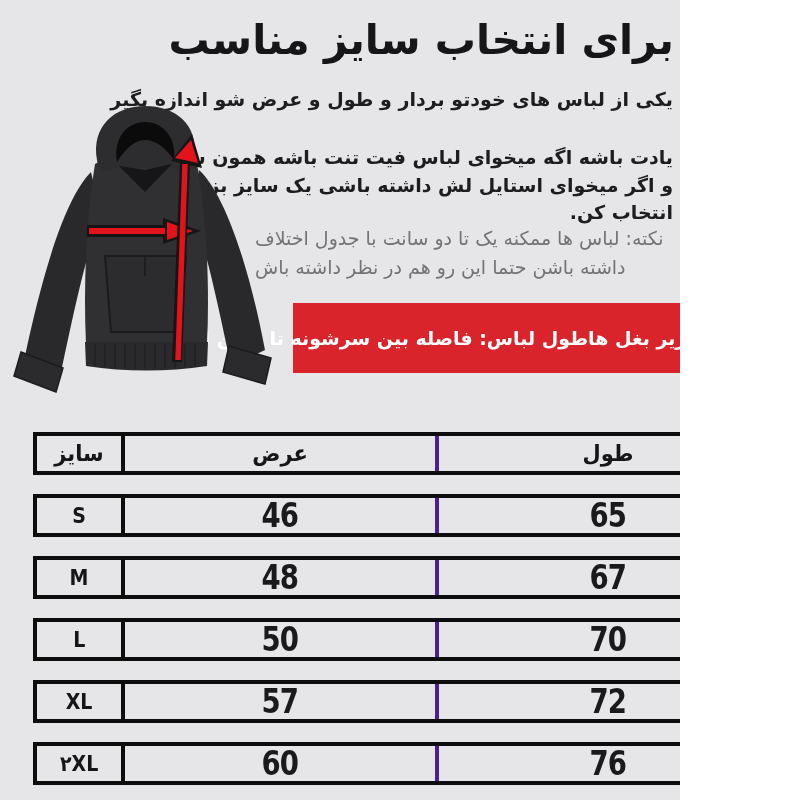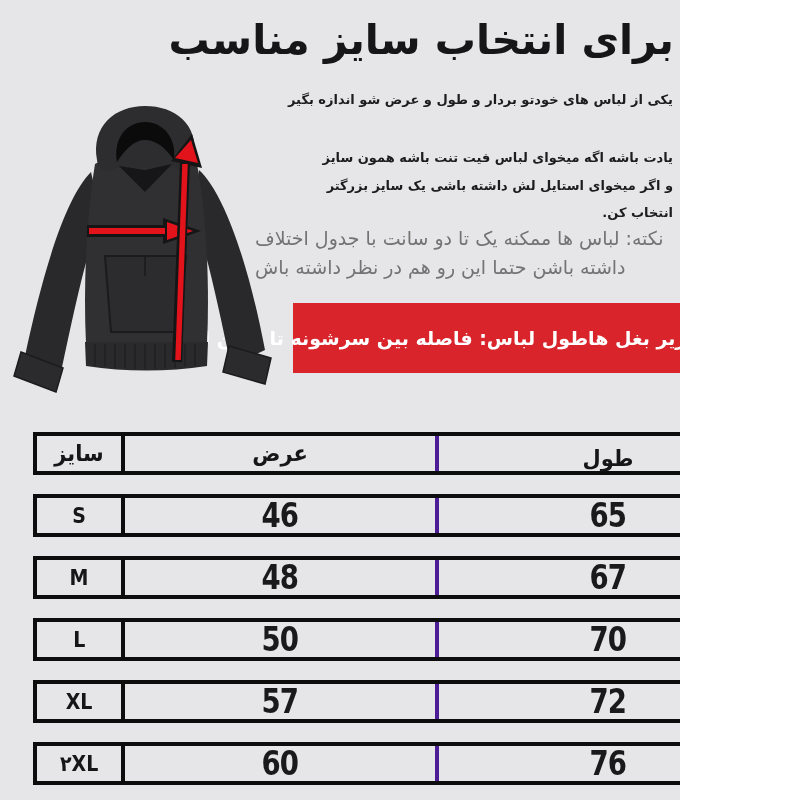--- a/index.html
+++ b/index.html
@@ -15,21 +15,21 @@
   .title{
     position:absolute; top:14px; left:245px; right:6px;
     direction:rtl; text-align:center;
     font-size:41px; font-weight:bold; letter-spacing:-1px;
     color:#161518; line-height:1.3; white-space:nowrap;
   }
   
   .intro-block{
     position:absolute; left:248px; right:7px;
     direction:rtl; text-align:right;
-    font-size:13px; font-weight:bold; line-height:27.5px;
+    font-size:19px; font-weight:bold; line-height:27.5px;
     color:#1d1c1e; white-space:nowrap;
   }
   #intro-a{top:86px;}
   #intro-b{top:144px;}
   
   .note-block{
     position:absolute; top:224px; left:255px; right:7px;
     direction:rtl; text-align:left;
     font-size:19px; font-weight:normal; line-height:29px;
     color:#737373; white-space:nowrap;
@@ -56,21 +56,21 @@
     background:transparent;
     align-items:stretch;
   }
   .trow:last-child{margin-bottom:0;}
   .tcell{
     display:flex; align-items:center; justify-content:center;
     box-sizing:border-box;
   }
   .c-size{width:88px; border-right:4px solid #0d0d0d;}
   .c-width{width:314px; border-right:4px solid #4c1d95;}
-  .c-length{flex:1;align-items:flex-end;}
+  .c-length{flex:1;}
   .hdr-fa{
     direction:rtl; font-size:21px; font-weight:bold; color:#161518;
     transform:scaleY(1.05);
   }
   .size-label{
     direction:ltr; font-size:20px; font-weight:bold; color:#161518;
     letter-spacing:0px; transform:scale(0.95,1.05);
   }
   .num{
     font-size:30px; font-weight:bold; color:#1a191b;

